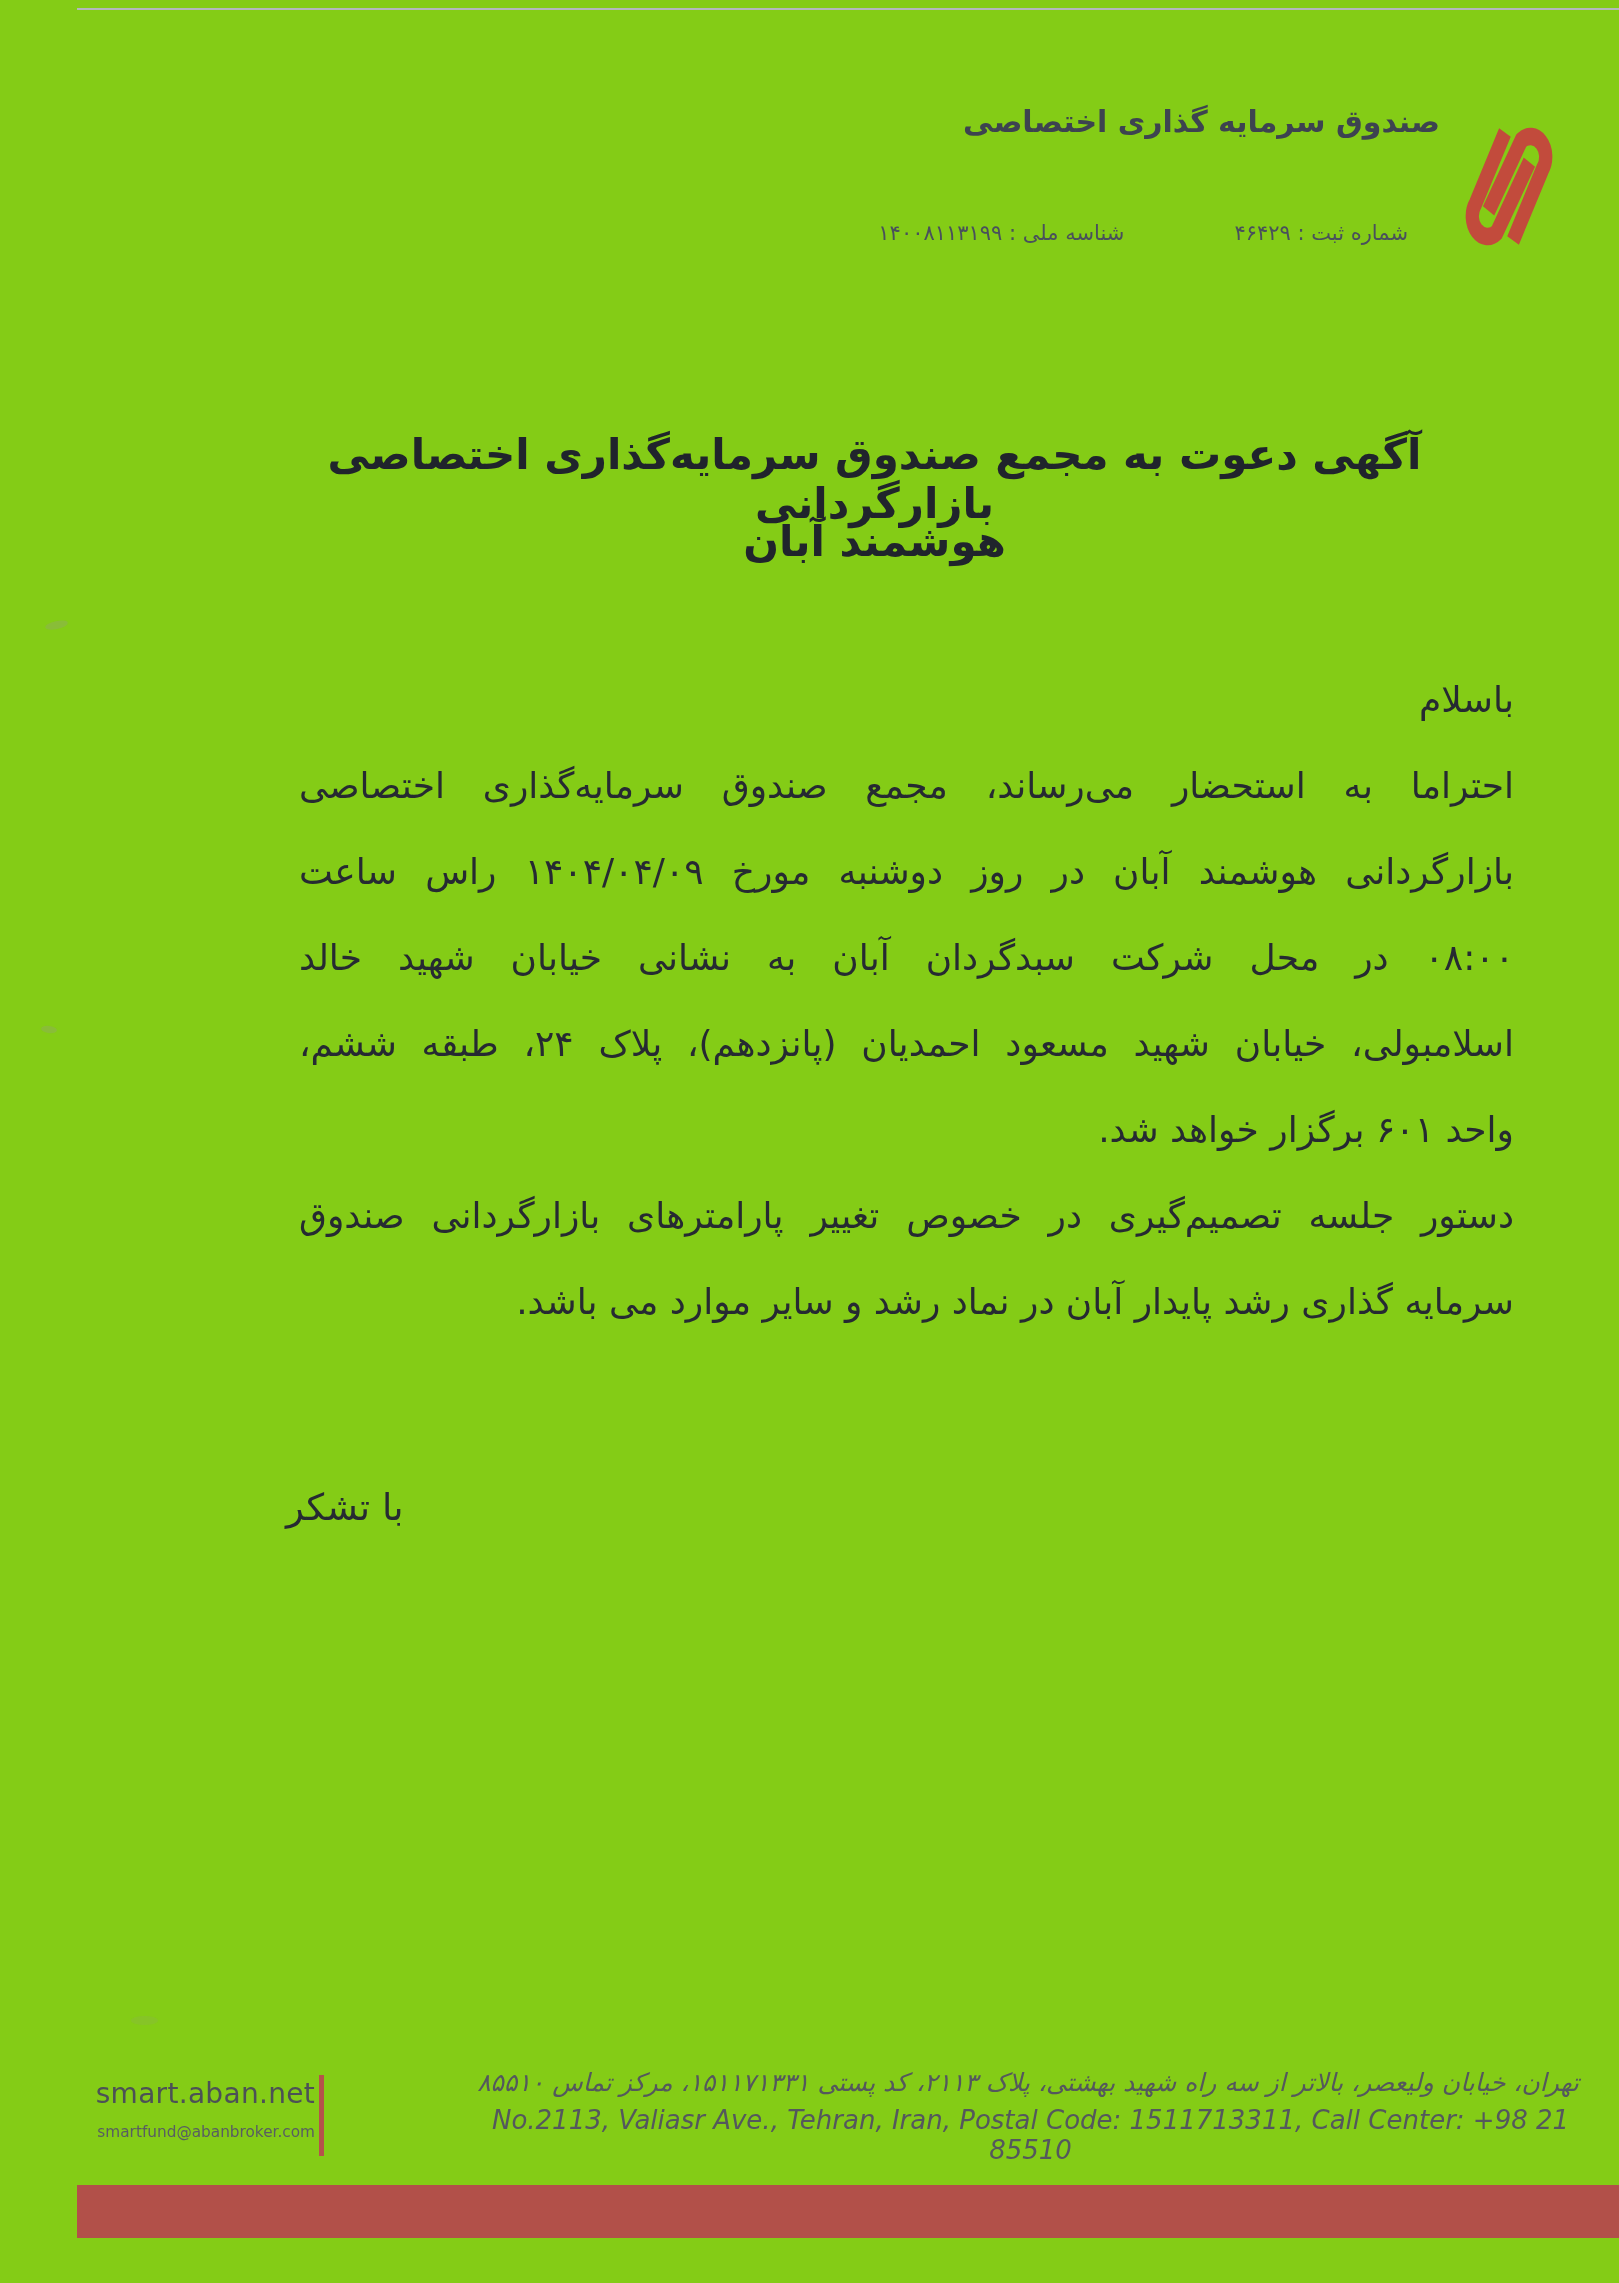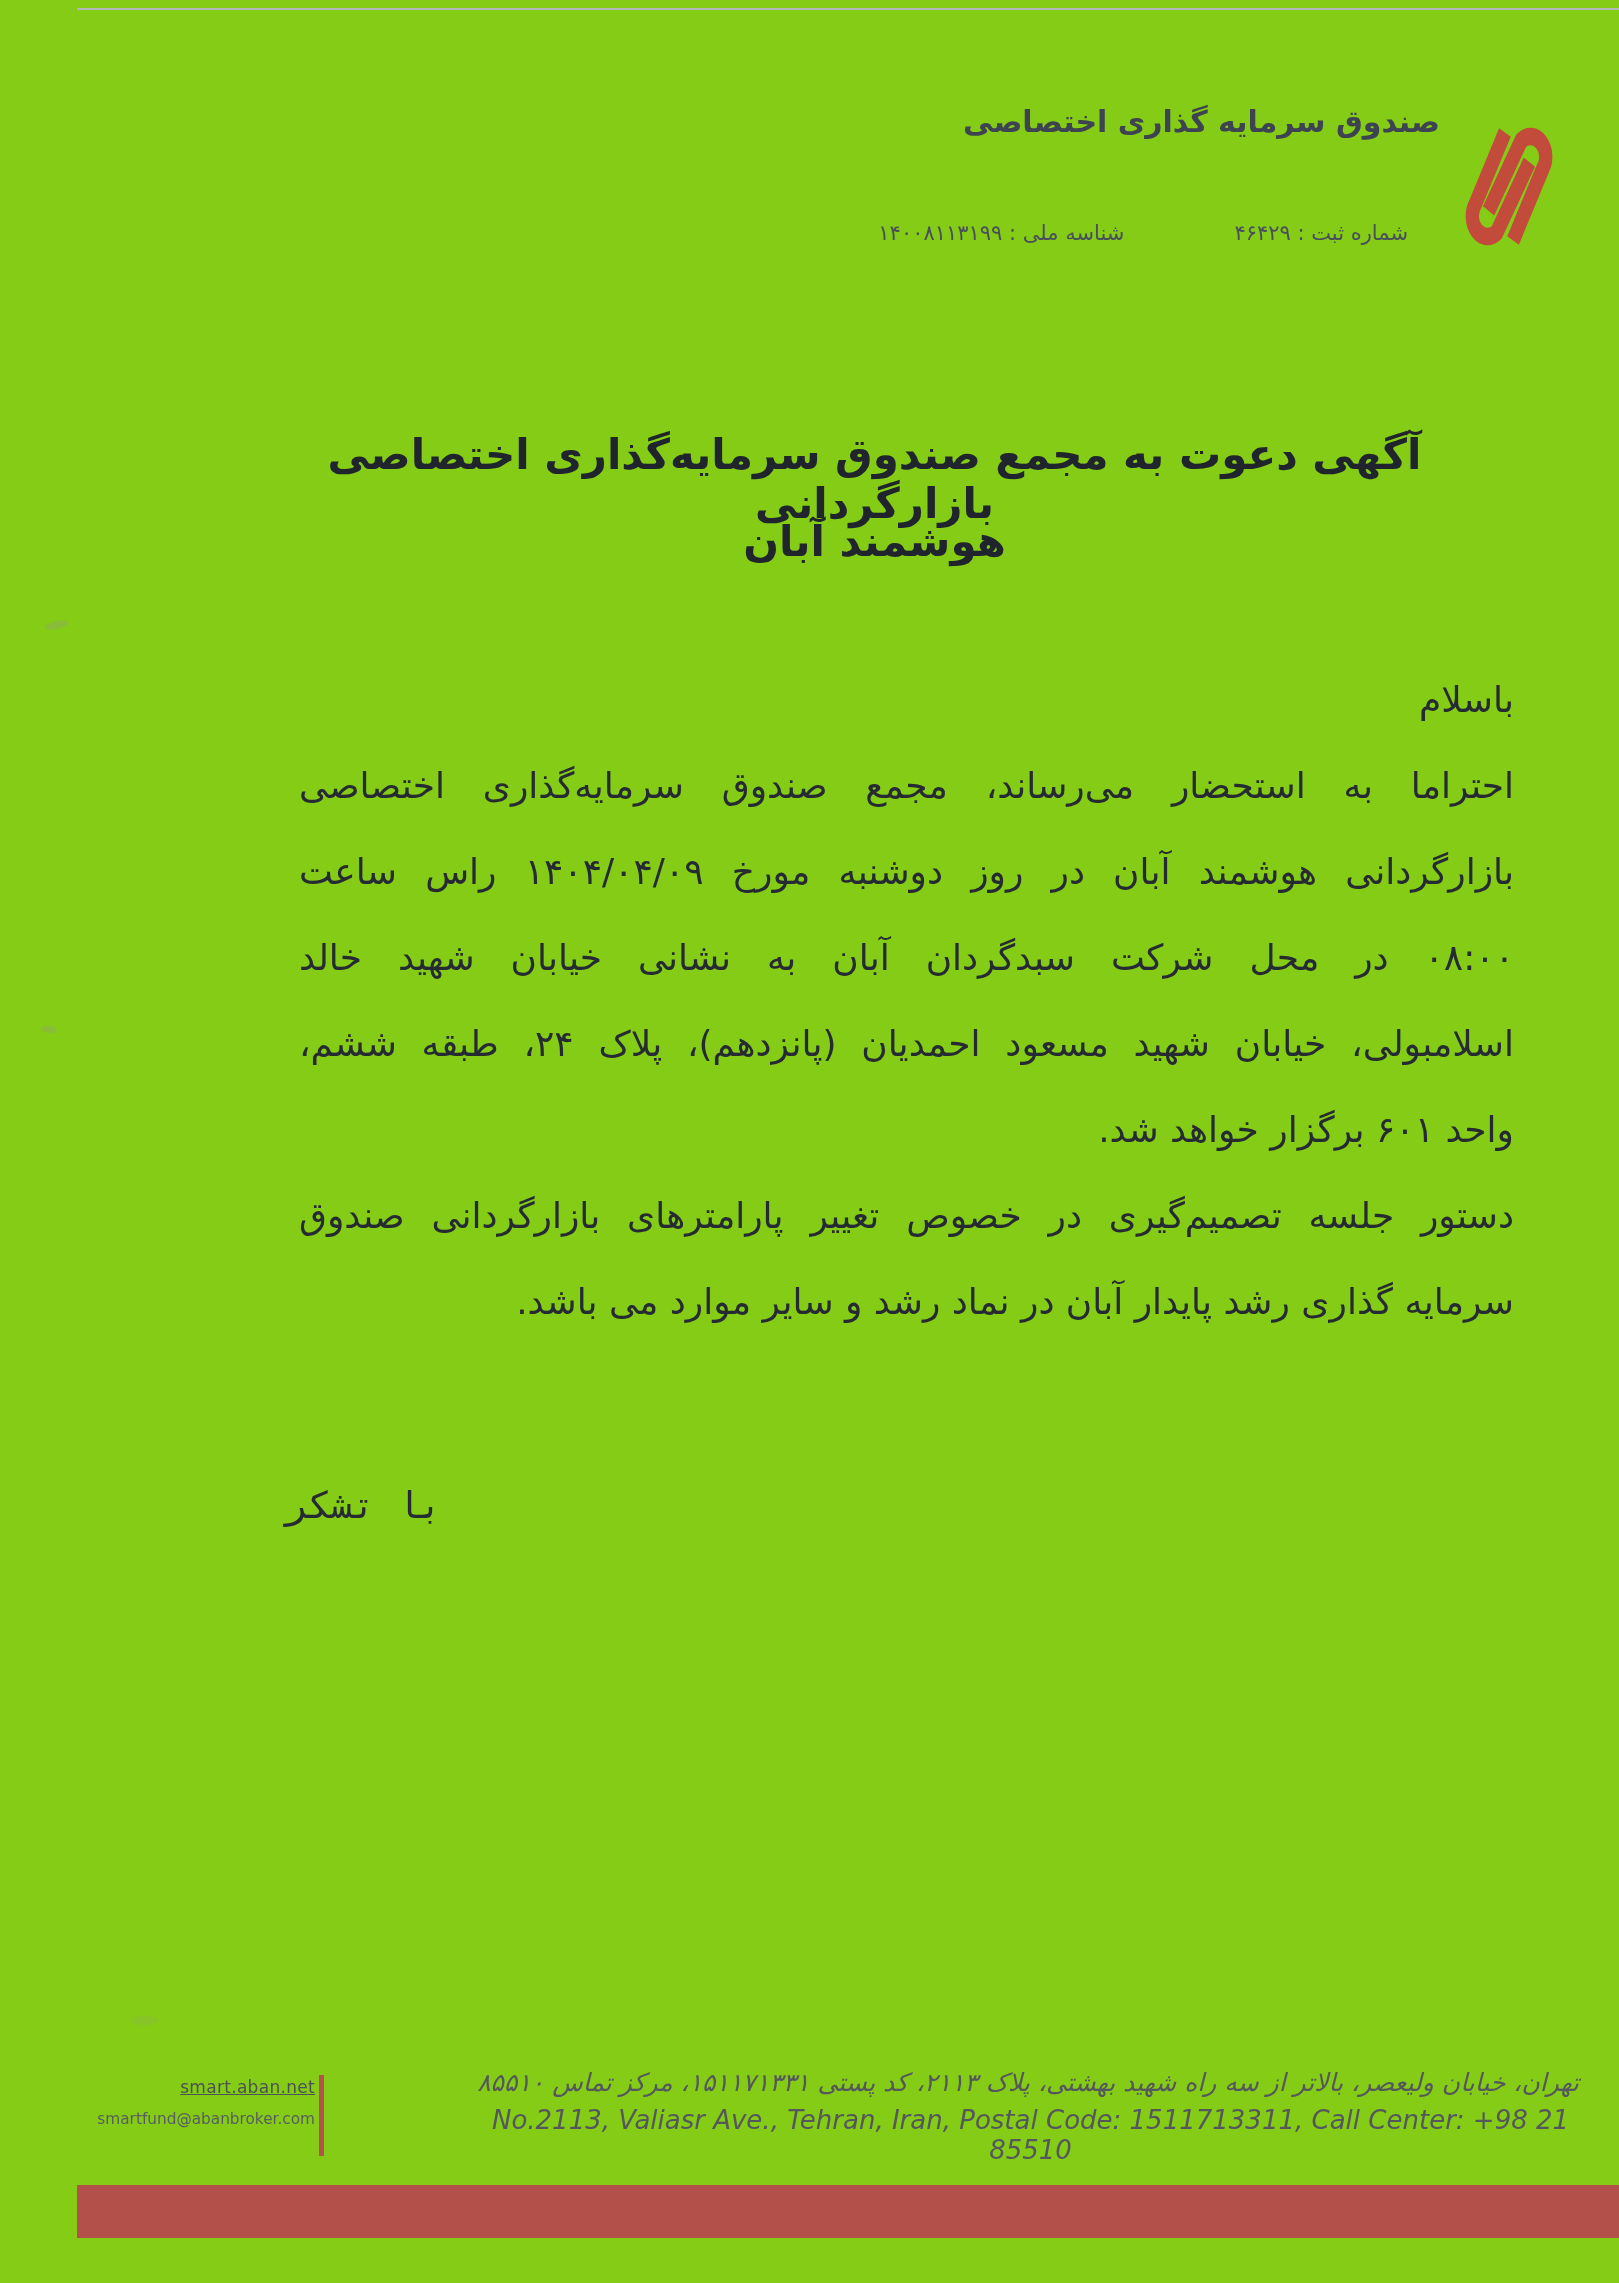--- a/index.html
+++ b/index.html
@@ -25,25 +25,25 @@
               font-weight:700;font-size:42px;direction:rtl;}
   .title-1{top:430px;}
   .title-2{top:517px;}
 
   
   .body-block{position:absolute;top:657px;left:299px;right:105px;direction:rtl;
               color:#262a32;font-size:36px;}
   .bline{height:86px;line-height:86px;text-align:justify;text-align-last:justify;}
   .bline.natural{text-align:right;text-align-last:right;}
   .closing{position:absolute;top:1465px;left:286px;direction:rtl;font-size:37px;
-           color:#262a32;line-height:86px;font-family:Liberation Mono, monospace;}
+           color:#262a32;line-height:86px;}
 
   
   .f-website-block{position:absolute;top:2077px;left:88px;width:227px;text-align:right;color:#4c5156;}
-  .website{font-size:17px;letter-spacing:0.3px;text-decoration:underline;}
+  .website{font-size:28px;letter-spacing:0.3px;}
   .email{font-size:15.3px;margin-top:12.6px;color:#585d62;}
   .f-divider{position:absolute;top:2075px;left:319px;width:5.4px;height:81px;background:#b5524b;}
   .f-addr{position:absolute;top:2068px;left:349px;width:1230px;color:#54585d;font-style:italic;}
   .addr-fa{direction:rtl;text-align:right;font-size:25px;}
   .addr-en{text-align:center;padding-left:133px;font-size:26px;margin-top:8px;}
   .bottom-bar{position:absolute;top:2185px;left:77px;right:0;height:53px;background:#b25049;}
 
   
   .speck{position:absolute;background:rgba(150,150,148,.28);border-radius:50%;}
   .s1{left:45px;top:621px;width:23.4px;height:8px;transform:rotate(-12deg);}

